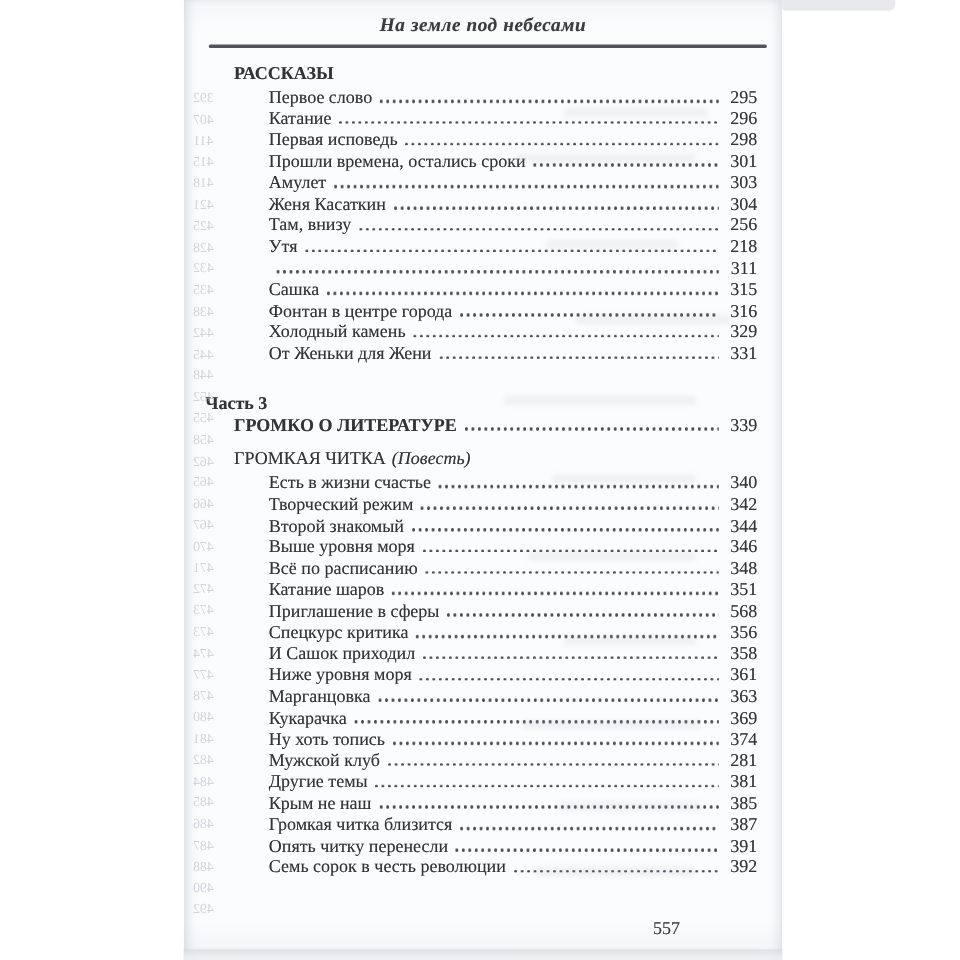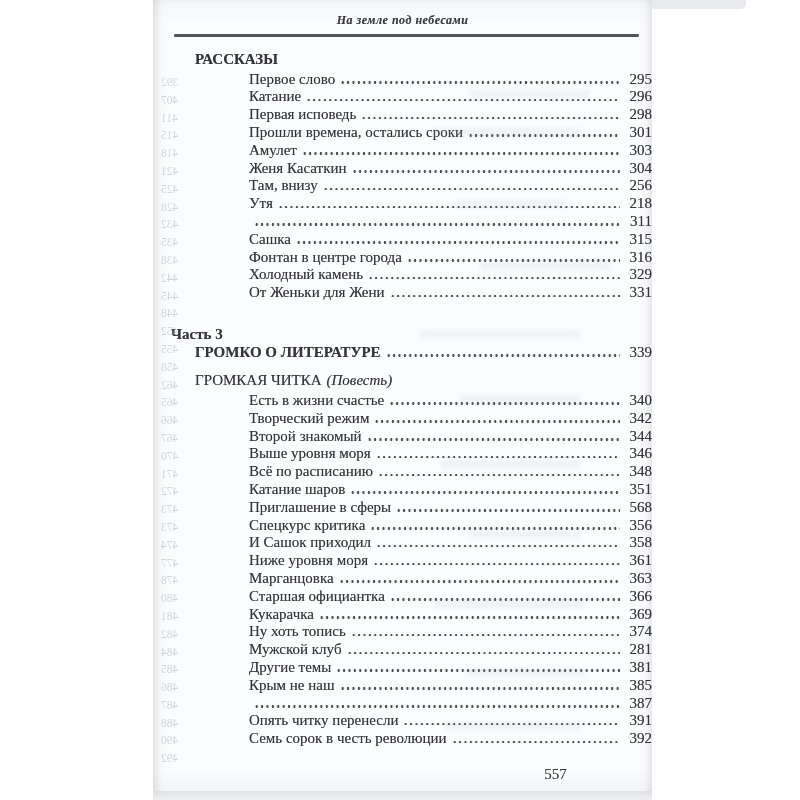--- a/index.html
+++ b/index.html
@@ -18,38 +18,38 @@
                inset -7px 0 10px -5px rgba(150,156,170,.32);
   }
   .corner-shade{position:absolute;left:650px;top:0;width:96px;height:9px;
     background:#e4e5e9;border-radius:0 0 5px 5px;opacity:.85;}
   .bottom-edge{position:absolute;left:153px;top:791px;width:499px;height:9px;
     background:linear-gradient(180deg,#d9dbe0 0%,#eff0f3 80%);opacity:.8;}
 
   
   .running-head{
     padding-top:13px;text-align:center;
-    font-style:italic;font-weight:bold;font-size:12px;letter-spacing:.5px;
+    font-style:italic;font-weight:bold;font-size:16px;letter-spacing:.5px;
     color:#3b3b41;text-shadow:0 0 .6px rgba(59,59,65,.5);
   }
   .rule{margin:6px 13px 0 21px;height:2.6px;background:#52535b;border-radius:1.3px;}
 
   
   .toc{
-    margin-top:14px;padding-left:18px;
+    margin-top:14px;padding-left:18px;padding-right:21px;
     font-size:15px;color:#333339;
     text-shadow:0 0 .5px rgba(51,51,57,.5);
     position:relative;
     font-family:Liberation Serif, serif;
   }
   .row{display:flex;align-items:baseline;height:17.8px;}
   .hrow{height:20px;}
   .bold{font-weight:bold;}
   .sheading{margin-left:24px;}
-  .entry{margin-left:78px;justify-content:flex-end;}
+  .entry{margin-left:53px;justify-content:flex-end;}
   .part-row{font-weight:bold;height:18px;}
   .sect-part{margin-top:24px;}
   .sect-povest{margin-top:8px;}
   .suffix{font-style:italic;margin-left:5px;}
   .t{white-space:nowrap;}
   .pg{min-width:30px;text-align:right;}
   .dots{
     flex:1;align-self:baseline;height:2.6px;margin:0 2px 1px 5px;
     background-image:radial-gradient(circle,#4d4d55 1.05px,rgba(77,77,85,0) 1.45px);
     background-size:5.4px 2.6px;background-repeat:repeat-x;background-position:left bottom;
@@ -232,25 +232,20 @@
           <span class="t">Ниже уровня моря</span>
           <span class="dots"></span>
           <span class="pg">361</span>
         </div>
         <div class="row entry">
           <span class="t">Марганцовка</span>
           <span class="dots"></span>
           <span class="pg">363</span>
         </div>
         <div class="row entry">
-          <span class="t">Старшая официантка</span>
-          <span class="dots"></span>
-          <span class="pg">366</span>
-        </div>
-        <div class="row entry">
           <span class="t">Кукарачка</span>
           <span class="dots"></span>
           <span class="pg">369</span>
         </div>
         <div class="row entry">
           <span class="t">Ну хоть топись</span>
           <span class="dots"></span>
           <span class="pg">374</span>
         </div>
         <div class="row entry">
@@ -262,20 +257,21 @@
           <span class="t">Другие темы</span>
           <span class="dots"></span>
           <span class="pg">381</span>
         </div>
         <div class="row entry">
           <span class="t">Крым не наш</span>
           <span class="dots"></span>
           <span class="pg">385</span>
         </div>
         <div class="row entry">
+          <span class="t">Громкая читка близится</span>
           <span class="dots"></span>
           <span class="pg">387</span>
         </div>
         <div class="row entry">
           <span class="t">Опять читку перенесли</span>
           <span class="dots"></span>
           <span class="pg">391</span>
         </div>
         <div class="row entry">
           <span class="t">Семь сорок в честь революции</span>

